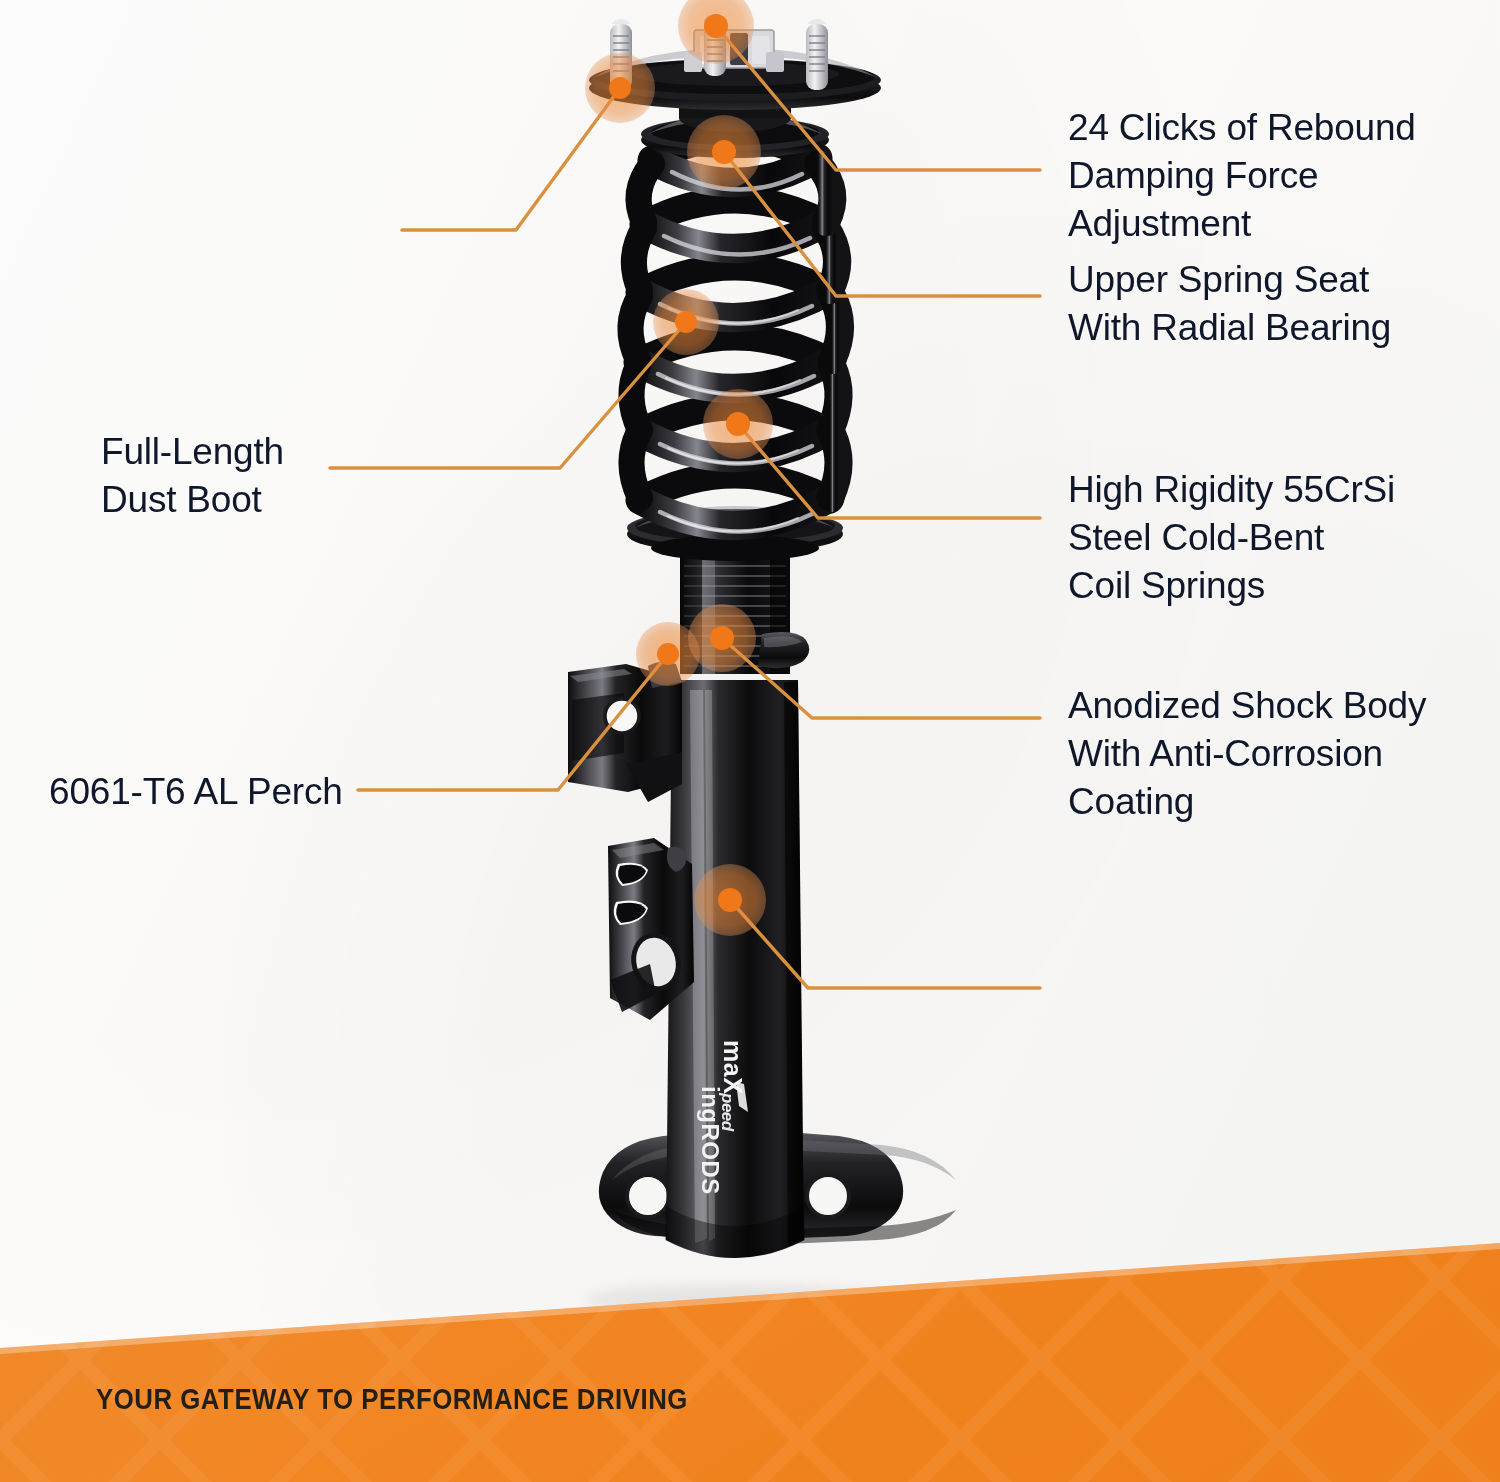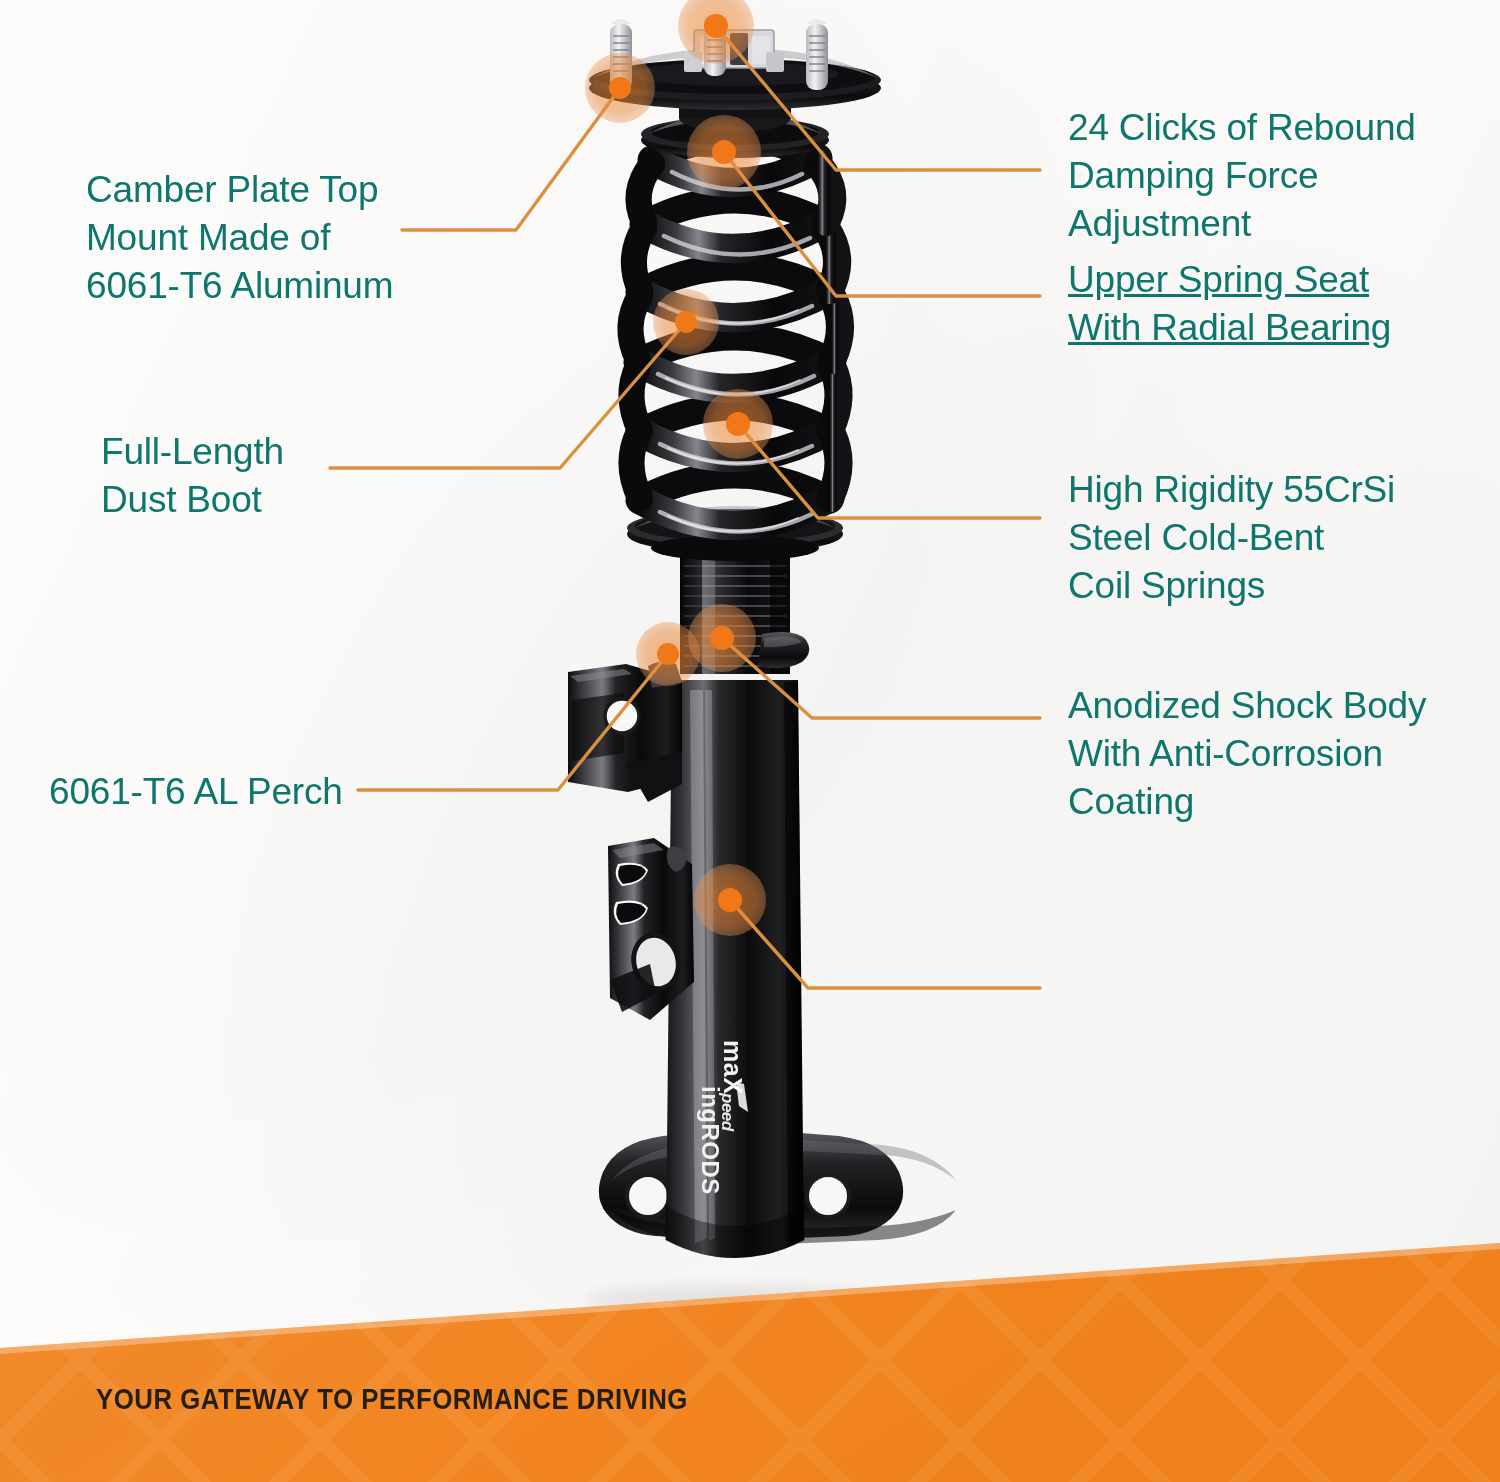--- a/index.html
+++ b/index.html
@@ -20,21 +20,21 @@
       radial-gradient(circle at 72% 72%, rgba(0,0,0,.010) 0 38%, transparent 60%),
       linear-gradient(115deg,#ffffff 0%,#fbfaf8 45%,#f6f6f4 100%);
   }
 
   
   .layer{position:absolute;left:0;top:0;width:1500px;height:1482px;}
 
   
   .callout{
     position:absolute;
-    color:#0f766e;
+    color:#0f172a;
     font-size:37px;
     line-height:1.30;
     letter-spacing:-0.2px;
     font-weight:400;
     white-space:pre-line;
   }
   .callout.right{text-align:left;}
   .callout.left{text-align:left;}
 
   
@@ -374,34 +374,31 @@
         <circle cx="722" cy="638" r="34" fill="url(#gHotHalo)" opacity=".74"></circle>
         <circle cx="722" cy="638" r="12" fill="#f07818"></circle>
       </g>
       <g>
         <circle cx="730" cy="900" r="36" fill="url(#gHotHalo)" opacity=".74"></circle>
         <circle cx="730" cy="900" r="12" fill="#f07818"></circle>
       </g>
     </g>
   </svg>
 
-  <div class="callout left" style="left:86px;top:166px;">Camber Plate Top
-Mount Made of
-6061-T6 Aluminum</div>
 
   <div class="callout left" style="left:101px;top:428px;">Full-Length
 Dust Boot</div>
 
   <div class="callout left" style="left:49px;top:768px;">6061-T6 AL Perch</div>
 
   <div class="callout right" style="left:1068px;top:104px;">24 Clicks of Rebound
 Damping Force
 Adjustment</div>
 
-  <div class="callout right" style="left:1068px;top:256px;text-decoration:underline;">Upper Spring Seat
+  <div class="callout right" style="left:1068px;top:256px;">Upper Spring Seat
 With Radial Bearing</div>
 
   <div class="callout right" style="left:1068px;top:466px;">High Rigidity 55CrSi
 Steel Cold-Bent
 Coil Springs</div>
 
   <div class="callout right" style="left:1068px;top:650px;margin-top:32px;">Anodized Shock Body
 With Anti-Corrosion
 Coating</div>
 

